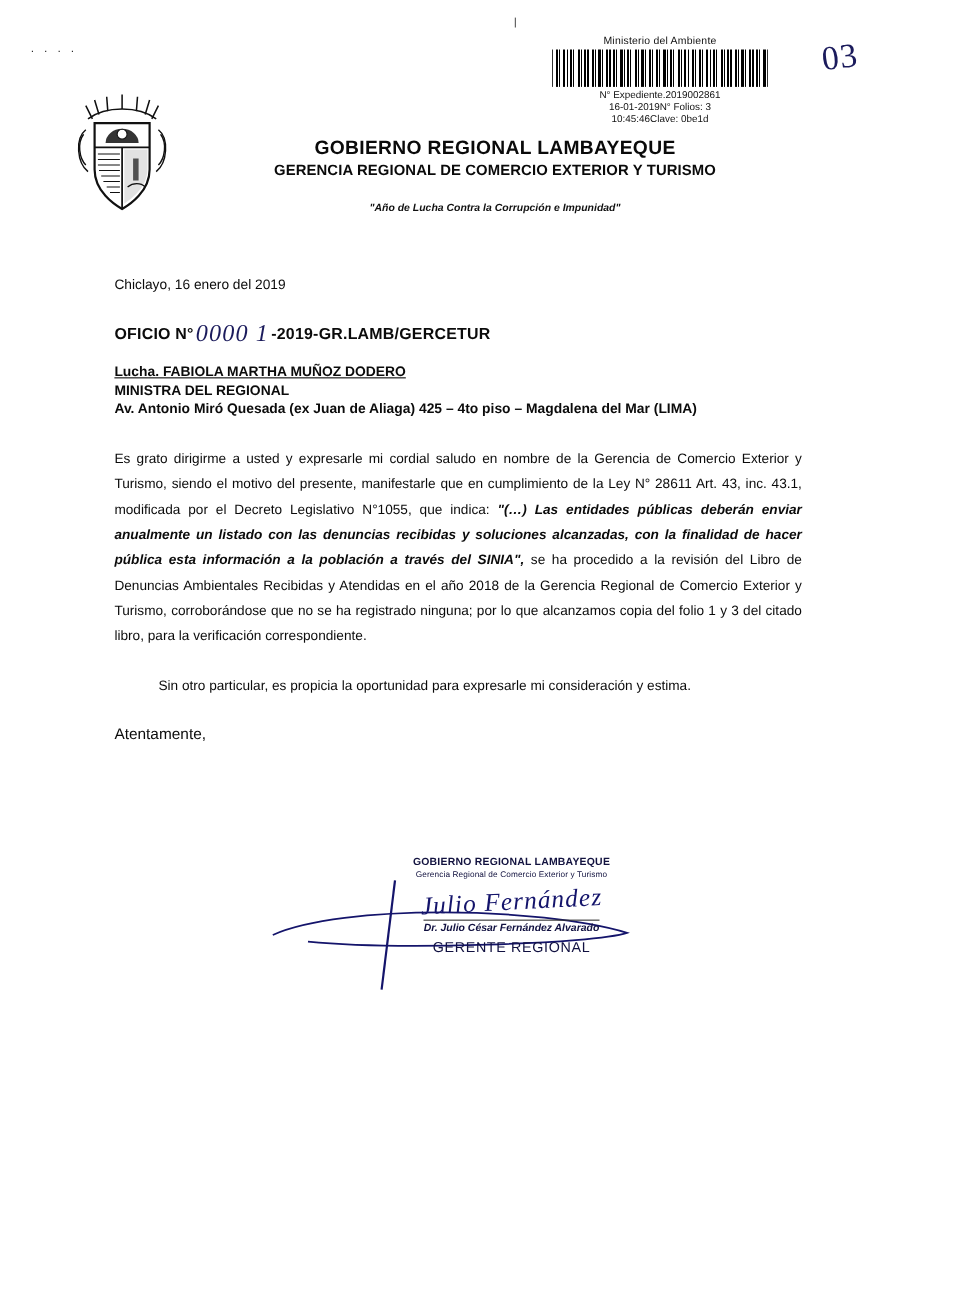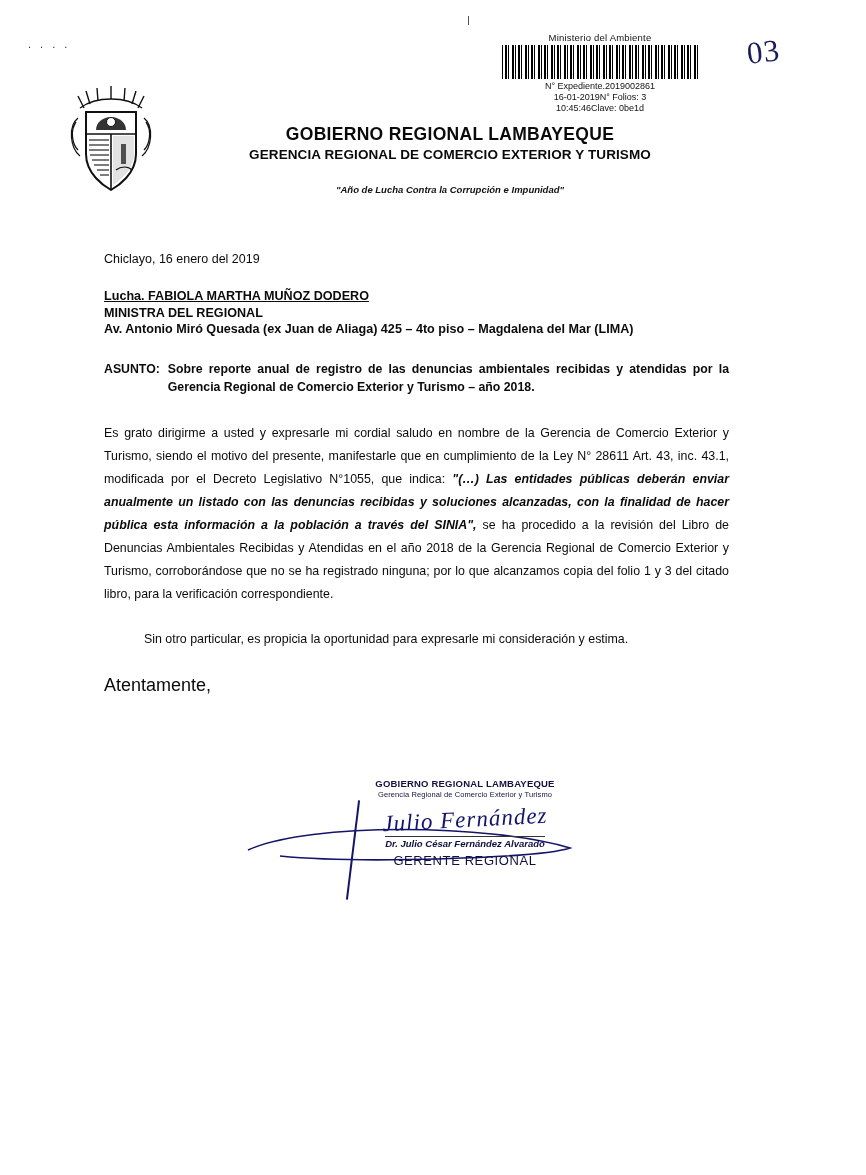--- a/index.html
+++ b/index.html
@@ -177,21 +177,21 @@
   .para em {
     font-style: italic;
     font-weight: bold;
   }
   .para-2 {
     margin-top: 22px;
     margin-left: 40px;
   }
   .closing {
     margin-top: 24px;
-    font-size: 18px;
+    font-size: 14px;
   }
   
   .sig-area {
     position: absolute;
     left: 300px;
     top: 778px;
     width: 330px;
     text-align: center;
   }
   .sig-stamp-l1 {
@@ -317,31 +317,30 @@
   <div class="header-text">
     <div class="org-name">GOBIERNO REGIONAL LAMBAYEQUE</div>
     <div class="org-sub">GERENCIA REGIONAL DE COMERCIO EXTERIOR Y TURISMO</div>
     <div class="org-motto">"Año de Lucha Contra la Corrupción e Impunidad"</div>
   </div>
 
   <div class="body-area">
 
     <div class="date-line">Chiclayo, 16 enero del 2019</div>
 
+    <div class="oficio-line">
+      <span>OFICIO N°</span><span class="oficio-hand">0000 1</span><span>-2019-GR.LAMB/GERCETUR</span>
+    </div>
 
     <div class="addressee">
       <div class="u">Lucha. FABIOLA MARTHA MUÑOZ DODERO</div>
       <div>MINISTRA DEL REGIONAL</div>
       <div>Av. Antonio Miró Quesada (ex Juan de Aliaga) 425 – 4to piso – Magdalena del Mar (LIMA)</div>
     </div>
 
-    <div class="asunto">
-      <div class="asunto-label">ASUNTO:</div>
-      <div class="asunto-text">Sobre reporte anual de registro de las denuncias ambientales recibidas y atendidas por la Gerencia Regional de Comercio Exterior y Turismo – año 2018.</div>
-    </div>
 
     <div class="para">
       <span>Es grato dirigirme a usted y expresarle mi cordial saludo en nombre de la Gerencia de Comercio Exterior y Turismo, siendo el motivo del presente, manifestarle que en cumplimiento de la Ley N° 28611 Art. 43, inc. 43.1, modificada por el Decreto Legislativo N°1055, que indica:</span>
       <em>"(…) Las entidades públicas deberán enviar anualmente un listado con las denuncias recibidas y soluciones alcanzadas, con la finalidad de hacer pública esta información a la población a través del SINIA",</em>
       <span>se ha procedido a la revisión del Libro de Denuncias Ambientales Recibidas y Atendidas en el año 2018 de la Gerencia Regional de Comercio Exterior y Turismo, corroborándose que no se ha registrado ninguna; por lo que alcanzamos copia del folio 1 y 3 del citado libro, para la verificación correspondiente.</span>
     </div>
 
     <div class="para para-2">Sin otro particular, es propicia la oportunidad para expresarle mi consideración y estima.</div>
 
     <div class="closing">Atentamente,</div>

